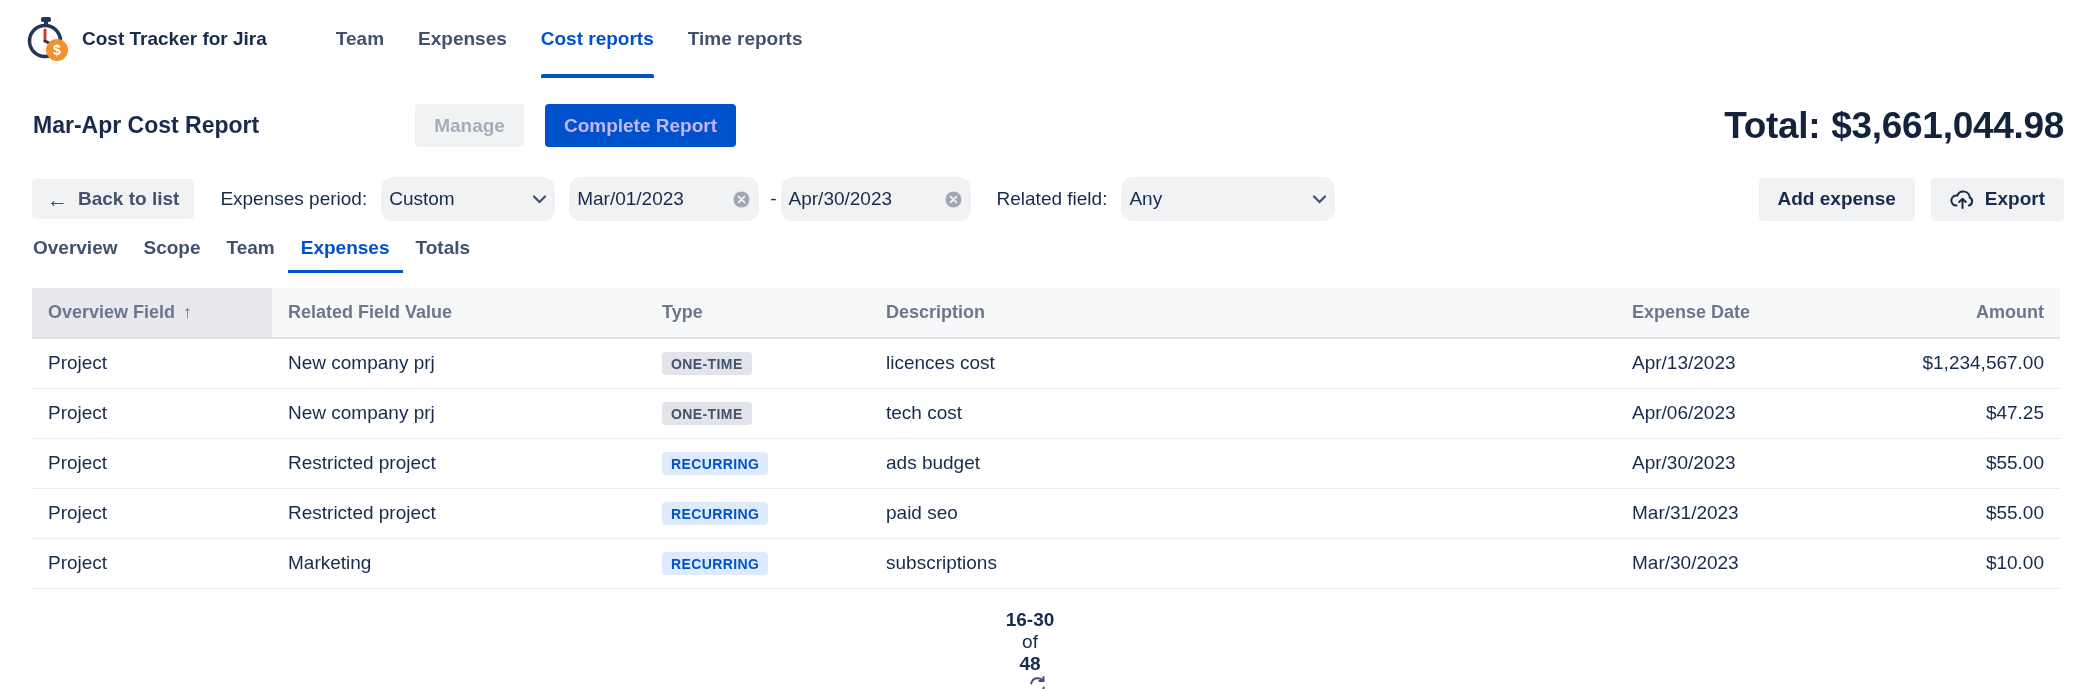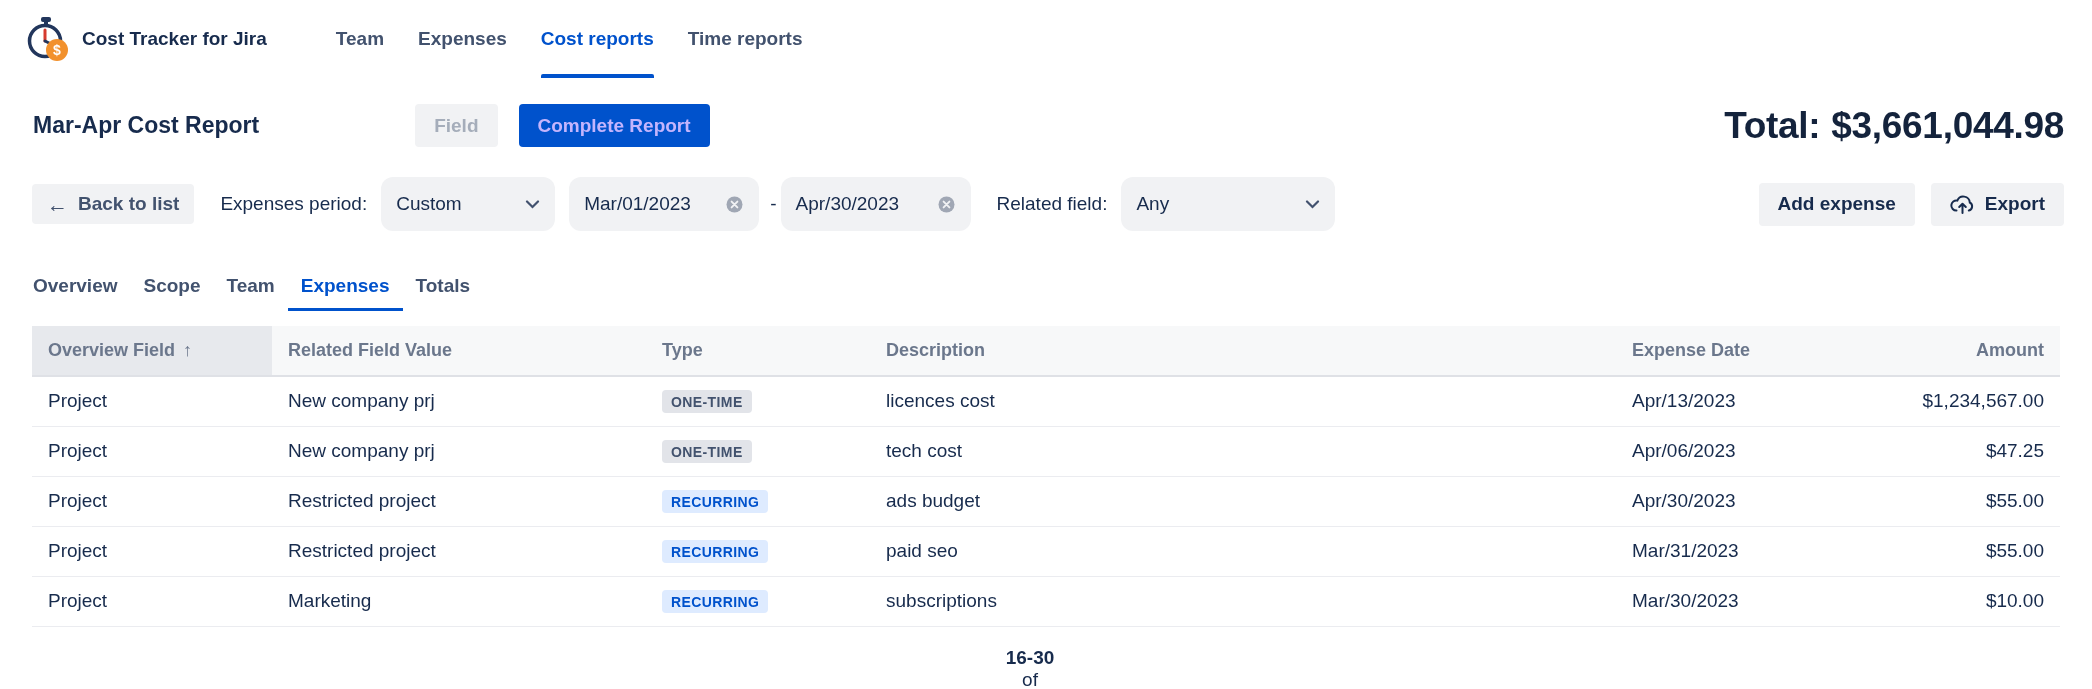--- a/index.html
+++ b/index.html
@@ -32,31 +32,31 @@
   .report-title { font-size: 23px; font-weight: 700; color: #172b4d; }
   .btn-update { margin-left: 156px; }
   .btn-complete { margin-left: 21px; }
   .total { margin-left: auto; font-size: 37px; font-weight: 600; letter-spacing: -0.3px; color: #14233c; display: flex; gap: 11px; }
 
   
   .filter-row { display: flex; align-items: center; margin-top: 30px; padding: 0 28px 0 32px; }
   .btn-back { height: 40px; padding: 0 15px; }
   .back-arrow { font-size: 21px; line-height: 1; }
   .filter-label { margin-left: 26px; font-size: 19px; color: #172b4d; white-space: nowrap; }
-  .chip { display: inline-flex; align-items: center; justify-content: space-between; height: 54px; background: #f1f2f4; border-radius: 12px; padding: 0 15px; font-size: 19px; color: #172b4d; cursor: pointer; white-space: nowrap; }
+  .chip { display: inline-flex; align-items: center; justify-content: space-between; height: 44px; background: #f1f2f4; border-radius: 12px; padding: 0 8px; font-size: 19px; color: #172b4d; cursor: pointer; white-space: nowrap; }
   .chip + .chip { margin-left: 14px; }
   .chip-first { margin-left: 14px; }
   .chip-custom { width: 174px; }
   .chip-date { width: 190px; }
   .chip-any { width: 214px; margin-left: 14px; }
   .dash { margin: 0 4px 0 11px; font-size: 19px; }
   .filter-right { margin-left: auto; display: flex; gap: 16px; }
 
   
-  .tabs { display: flex; margin-top: 44px; padding-left: 33px; }
+  .tabs { display: flex; margin-top: 16px; padding-left: 33px; }
   .tab { padding: 0 13px 11px; font-size: 19px; font-weight: 600; color: #42526e; border-bottom: 3px solid transparent; cursor: pointer; }
   .tab:first-child { padding-left: 0; }
   .tab.active { color: #0052cc; border-bottom-color: #0052cc; }
 
   
   .table-wrap { margin: 15px 32px 0; }
   table { width: 100%; border-collapse: collapse; table-layout: fixed; }
   thead th { height: 50px; background: #f7f8f9; font-size: 18px; font-weight: 700; color: #6b778c; text-align: left; padding: 0 16px; border-bottom: 2px solid #dfe1e6; cursor: pointer; }
   thead th.sorted { background: #e7e9ed; }
   .sort-arrow { margin-left: 8px; font-weight: 400; color: #6b778c; }
@@ -100,21 +100,21 @@
     <div class="nav-item">Team</div>
     <div class="nav-item">Expenses</div>
     <div class="nav-item active">Cost reports</div>
     <div class="nav-item">Time reports</div>
   </nav>
 
 </header>
 
 <section class="report-row">
   <h1 class="report-title">Mar-Apr Cost Report</h1>
-  <button class="btn btn-disabled btn-update">Field</button>
+  <button class="btn btn-disabled btn-update">Manage</button>
   <button class="btn btn-primary btn-complete">Complete Report</button>
   <div class="total">
     <span>Total:</span>
     <span>$3,661,044.98</span>
   </div>
 </section>
 
 <section class="filter-row">
   <button class="btn btn-subtle-gray btn-back">
     <span class="back-arrow">←</span>

